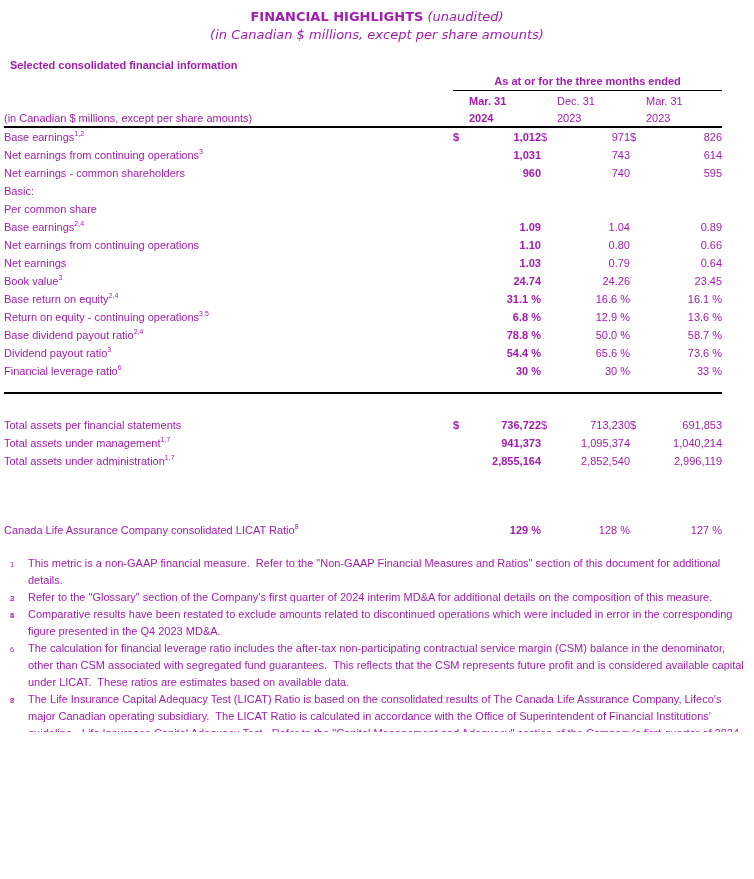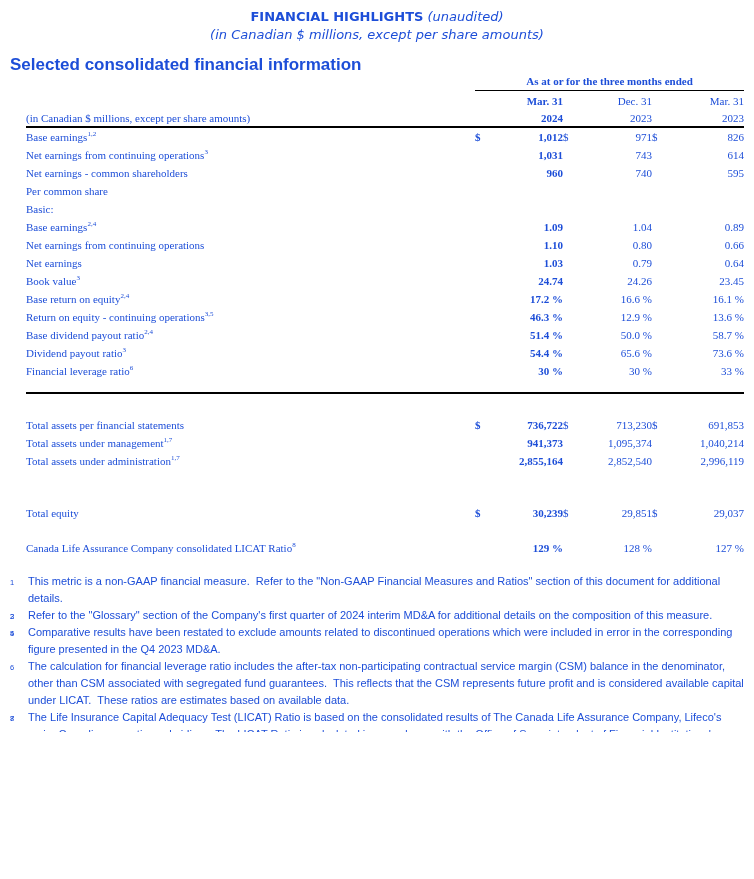--- a/index.html
+++ b/index.html
@@ -1,38 +1,38 @@
 <!DOCTYPE html>
 <html><head>
 <meta charset="utf-8">
 <style>
   html, body { margin: 0; padding: 0; background: #ffffff; }
   .page {
     position: relative;
     width: 754px;
     height: 732px;
     background: #ffffff;
-    color: #1d4ed8;
+    color: #a21caf;
     font-family: "Liberation Sans", sans-serif;
     overflow: hidden;
   }
   
   .title-block { padding-top: 8px; text-align: center; font-family: "DejaVu Sans", sans-serif; font-size: 13px; line-height: 18px; }
   .title-main { font-weight: bold; }
   .title-unaudited { font-style: italic; }
   .title-sub { font-style: italic; }
   
-  .section-heading { margin: 14px 12px 0 10px; font-size: 17px; font-weight: bold; line-height: 14px; }
-  
-  table.fin { border-collapse: collapse; table-layout: fixed; width: 718px; margin-left: 26px; font-size: 11px; font-family: Liberation Serif, serif; }
+  .section-heading { margin: 14px 12px 0 10px; font-size: 11px; font-weight: bold; line-height: 14px; }
+  
+  table.fin { border-collapse: collapse; table-layout: fixed; width: 718px; margin-left: 4px; font-size: 11px; }
   table.fin td { padding: 0; height: 18px; vertical-align: middle; overflow: visible; white-space: nowrap; }
   td.period-head { text-align: center; font-weight: bold; border-bottom: 1px solid #000; height: 18px; vertical-align: bottom; padding-bottom: 2px; }
   tr.colhead td { height: 16px; vertical-align: bottom; }
   tr.colhead2 td { height: 17px; border-bottom: 2px solid #000; vertical-align: bottom; padding-bottom: 2px; }
-  .ch { text-align: right; }
+  .ch { text-align: left; }
   .b { font-weight: bold; }
   td.axis-lbl { padding-left: 2px; }
   td.lbl { white-space: nowrap; }
   .ind0 { padding-left: 2px; }
   .ind1 { padding-left: 9px; }
   .ind2 { padding-left: 17px; }
   td.d { padding-left: 8px; text-align: left; }
   td.v { text-align: right; padding-right: 6px; }
   td.v.pct { padding-right: 0; }
   sup { font-size: 7px; line-height: 0; }
@@ -111,38 +111,38 @@
         <tr>
           <td class="lbl ind0">Net earnings - common shareholders</td>
           <td class="d b"></td>
           <td class="v b">960</td>
           <td class="d"></td>
           <td class="v">740</td>
           <td class="d"></td>
           <td class="v">595</td>
         </tr>
         <tr>
+          <td class="lbl ind1">Basic:</td>
+          <td class="d b"></td>
+          <td class="v b"></td>
+          <td class="d"></td>
+          <td class="v"></td>
+          <td class="d"></td>
+          <td class="v"></td>
+        </tr>
+        <tr>
           <td class="lbl ind1">Per common share</td>
           <td class="d b"></td>
           <td class="v b"></td>
           <td class="d"></td>
           <td class="v"></td>
           <td class="d"></td>
           <td class="v"></td>
         </tr>
         <tr>
-          <td class="lbl ind1">Basic:</td>
-          <td class="d b"></td>
-          <td class="v b"></td>
-          <td class="d"></td>
-          <td class="v"></td>
-          <td class="d"></td>
-          <td class="v"></td>
-        </tr>
-        <tr>
           <td class="lbl ind2">Base earnings<sup>2,4</sup></td>
           <td class="d b"></td>
           <td class="v b">1.09</td>
           <td class="d"></td>
           <td class="v">1.04</td>
           <td class="d"></td>
           <td class="v">0.89</td>
         </tr>
         <tr>
           <td class="lbl ind2">Net earnings from continuing operations</td>
@@ -167,39 +167,39 @@
           <td class="d b"></td>
           <td class="v b">24.74</td>
           <td class="d"></td>
           <td class="v">24.26</td>
           <td class="d"></td>
           <td class="v">23.45</td>
         </tr>
         <tr>
           <td class="lbl ind0">Base return on equity<sup>2,4</sup></td>
           <td class="d b"></td>
-          <td class="v b pct">17.2 %</td>
+          <td class="v b pct">31.1 %</td>
           <td class="d"></td>
           <td class="v pct">16.6 %</td>
           <td class="d"></td>
           <td class="v pct">16.1 %</td>
         </tr>
         <tr>
           <td class="lbl ind0">Return on equity - continuing operations<sup>3,5</sup></td>
           <td class="d b"></td>
-          <td class="v b pct">46.3 %</td>
+          <td class="v b pct">6.8 %</td>
           <td class="d"></td>
           <td class="v pct">12.9 %</td>
           <td class="d"></td>
           <td class="v pct">13.6 %</td>
         </tr>
         <tr>
           <td class="lbl ind0">Base dividend payout ratio<sup>2,4</sup></td>
           <td class="d b"></td>
-          <td class="v b pct">51.4 %</td>
+          <td class="v b pct">78.8 %</td>
           <td class="d"></td>
           <td class="v pct">50.0 %</td>
           <td class="d"></td>
           <td class="v pct">58.7 %</td>
         </tr>
         <tr>
           <td class="lbl ind0">Dividend payout ratio<sup>3</sup></td>
           <td class="d b"></td>
           <td class="v b pct">54.4 %</td>
           <td class="d"></td>
@@ -247,29 +247,20 @@
           <td class="d"></td>
           <td class="v">2,852,540</td>
           <td class="d"></td>
           <td class="v">2,996,119</td>
         </tr>
         <tr class="spacer">
           <td colspan="7" style="height: 18px;"></td>
         </tr>
         <tr class="spacer">
           <td colspan="7" style="height: 16px;"></td>
-        </tr>
-        <tr>
-          <td class="lbl ind0">Total equity</td>
-          <td class="d b">$</td>
-          <td class="v b">30,239</td>
-          <td class="d">$</td>
-          <td class="v">29,851</td>
-          <td class="d">$</td>
-          <td class="v">29,037</td>
         </tr>
         <tr class="spacer">
           <td colspan="7" style="height: 17px;"></td>
         </tr>
         <tr>
           <td class="lbl ind0">Canada Life Assurance Company consolidated LICAT Ratio<sup>8</sup></td>
           <td class="d b"></td>
           <td class="v b pct">129 %</td>
           <td class="d"></td>
           <td class="v pct">128 %</td>

